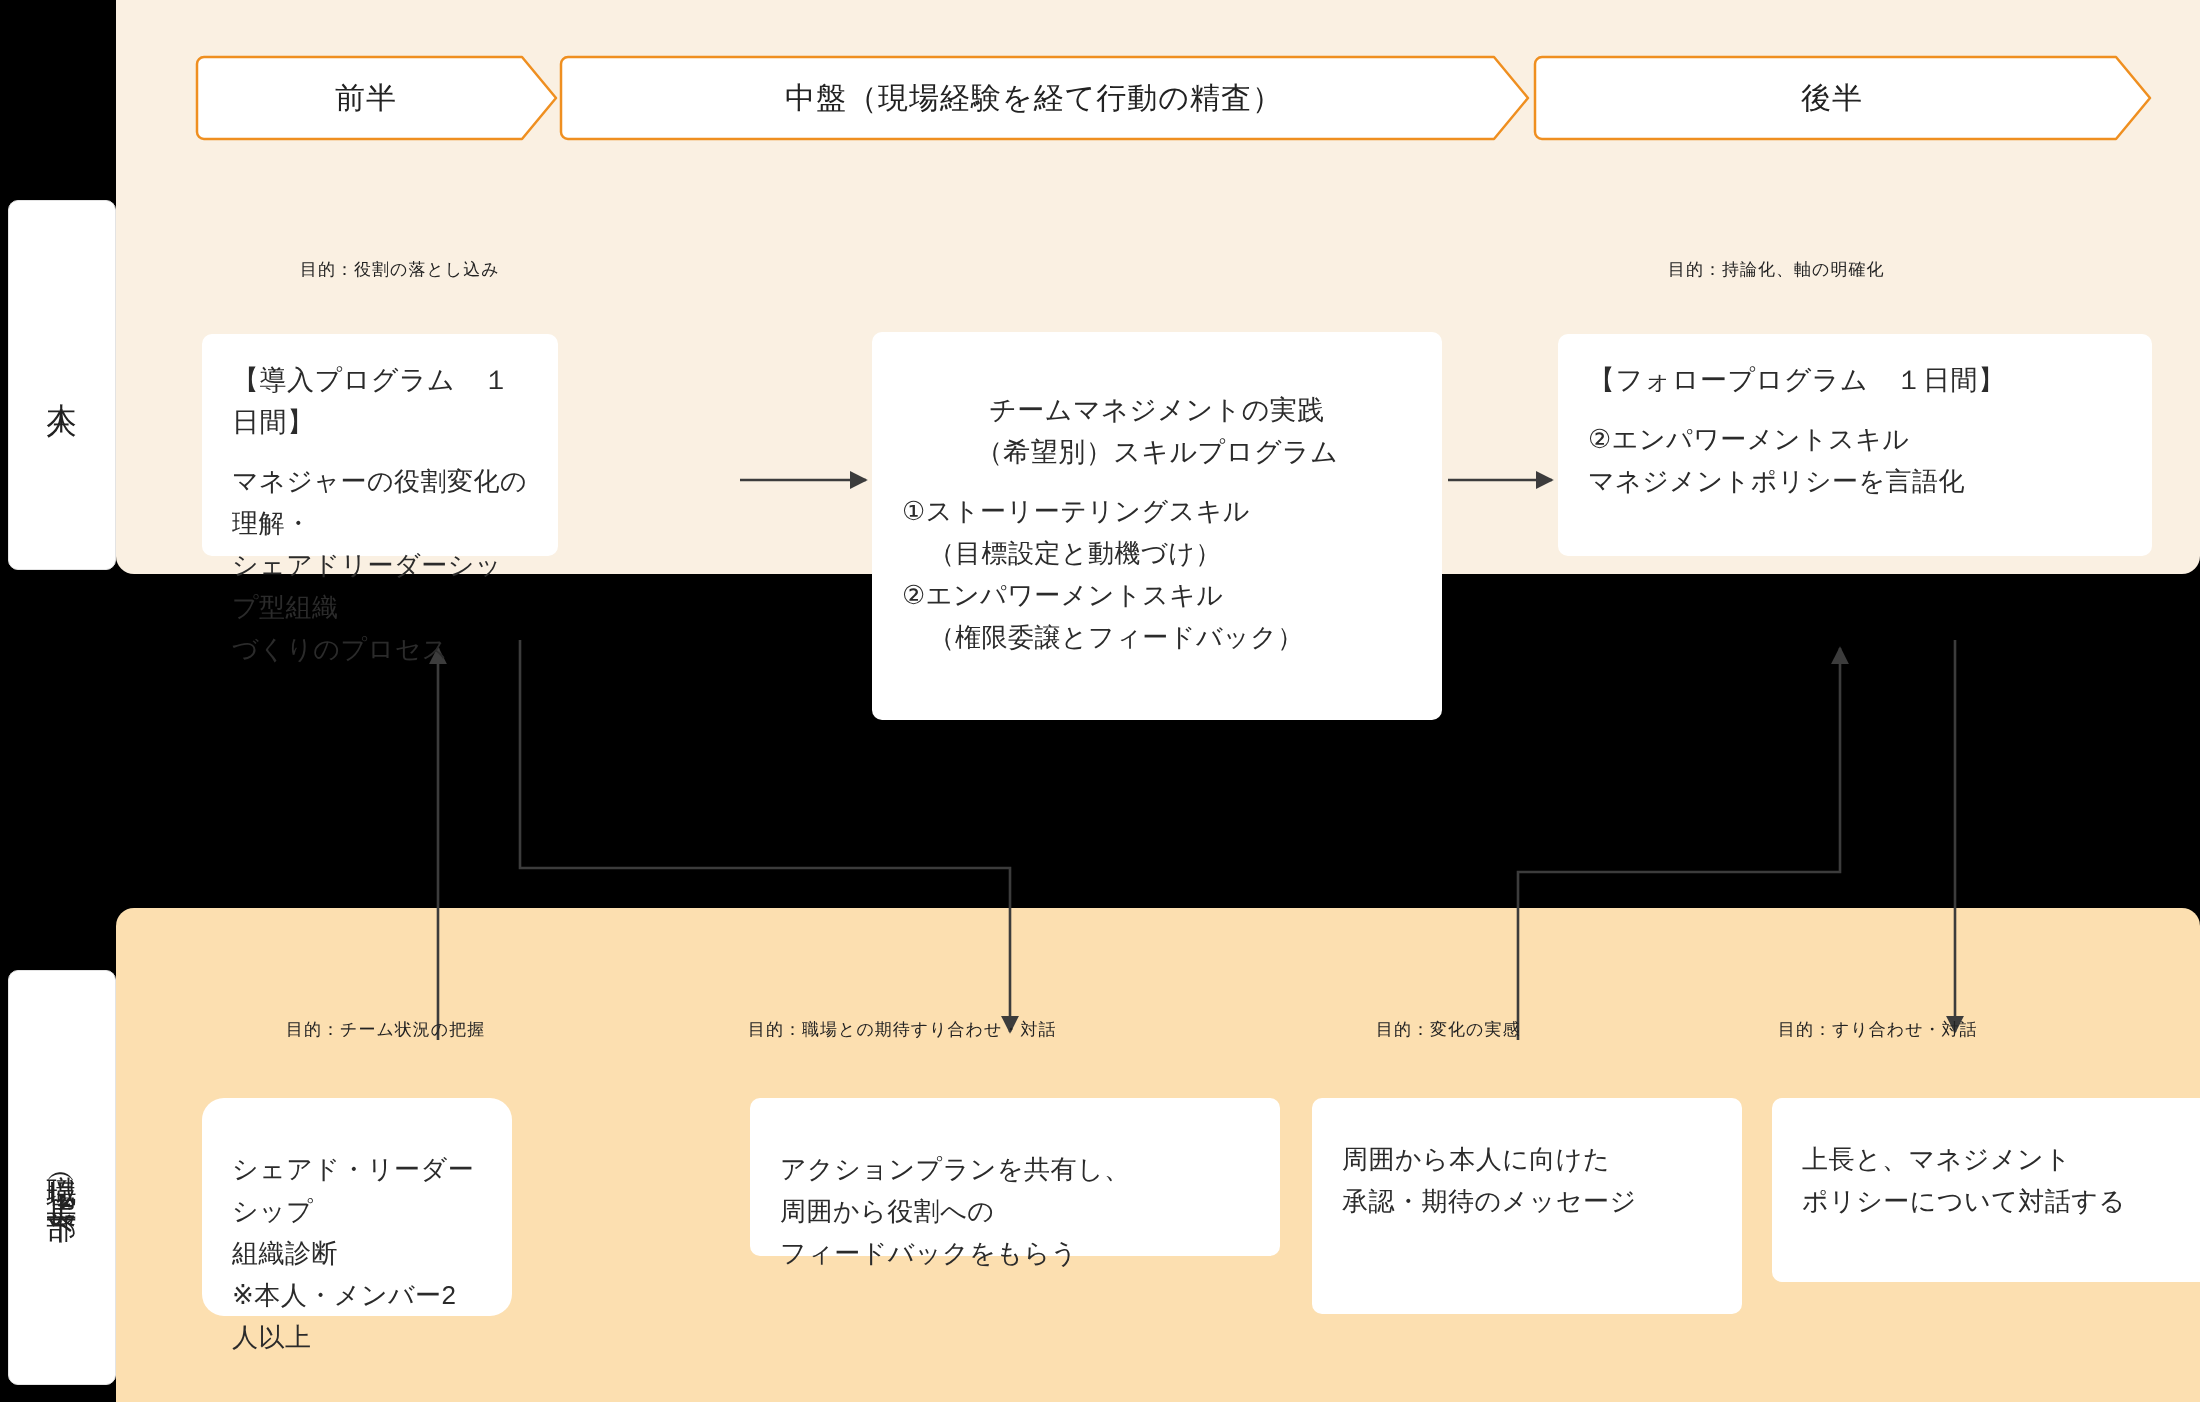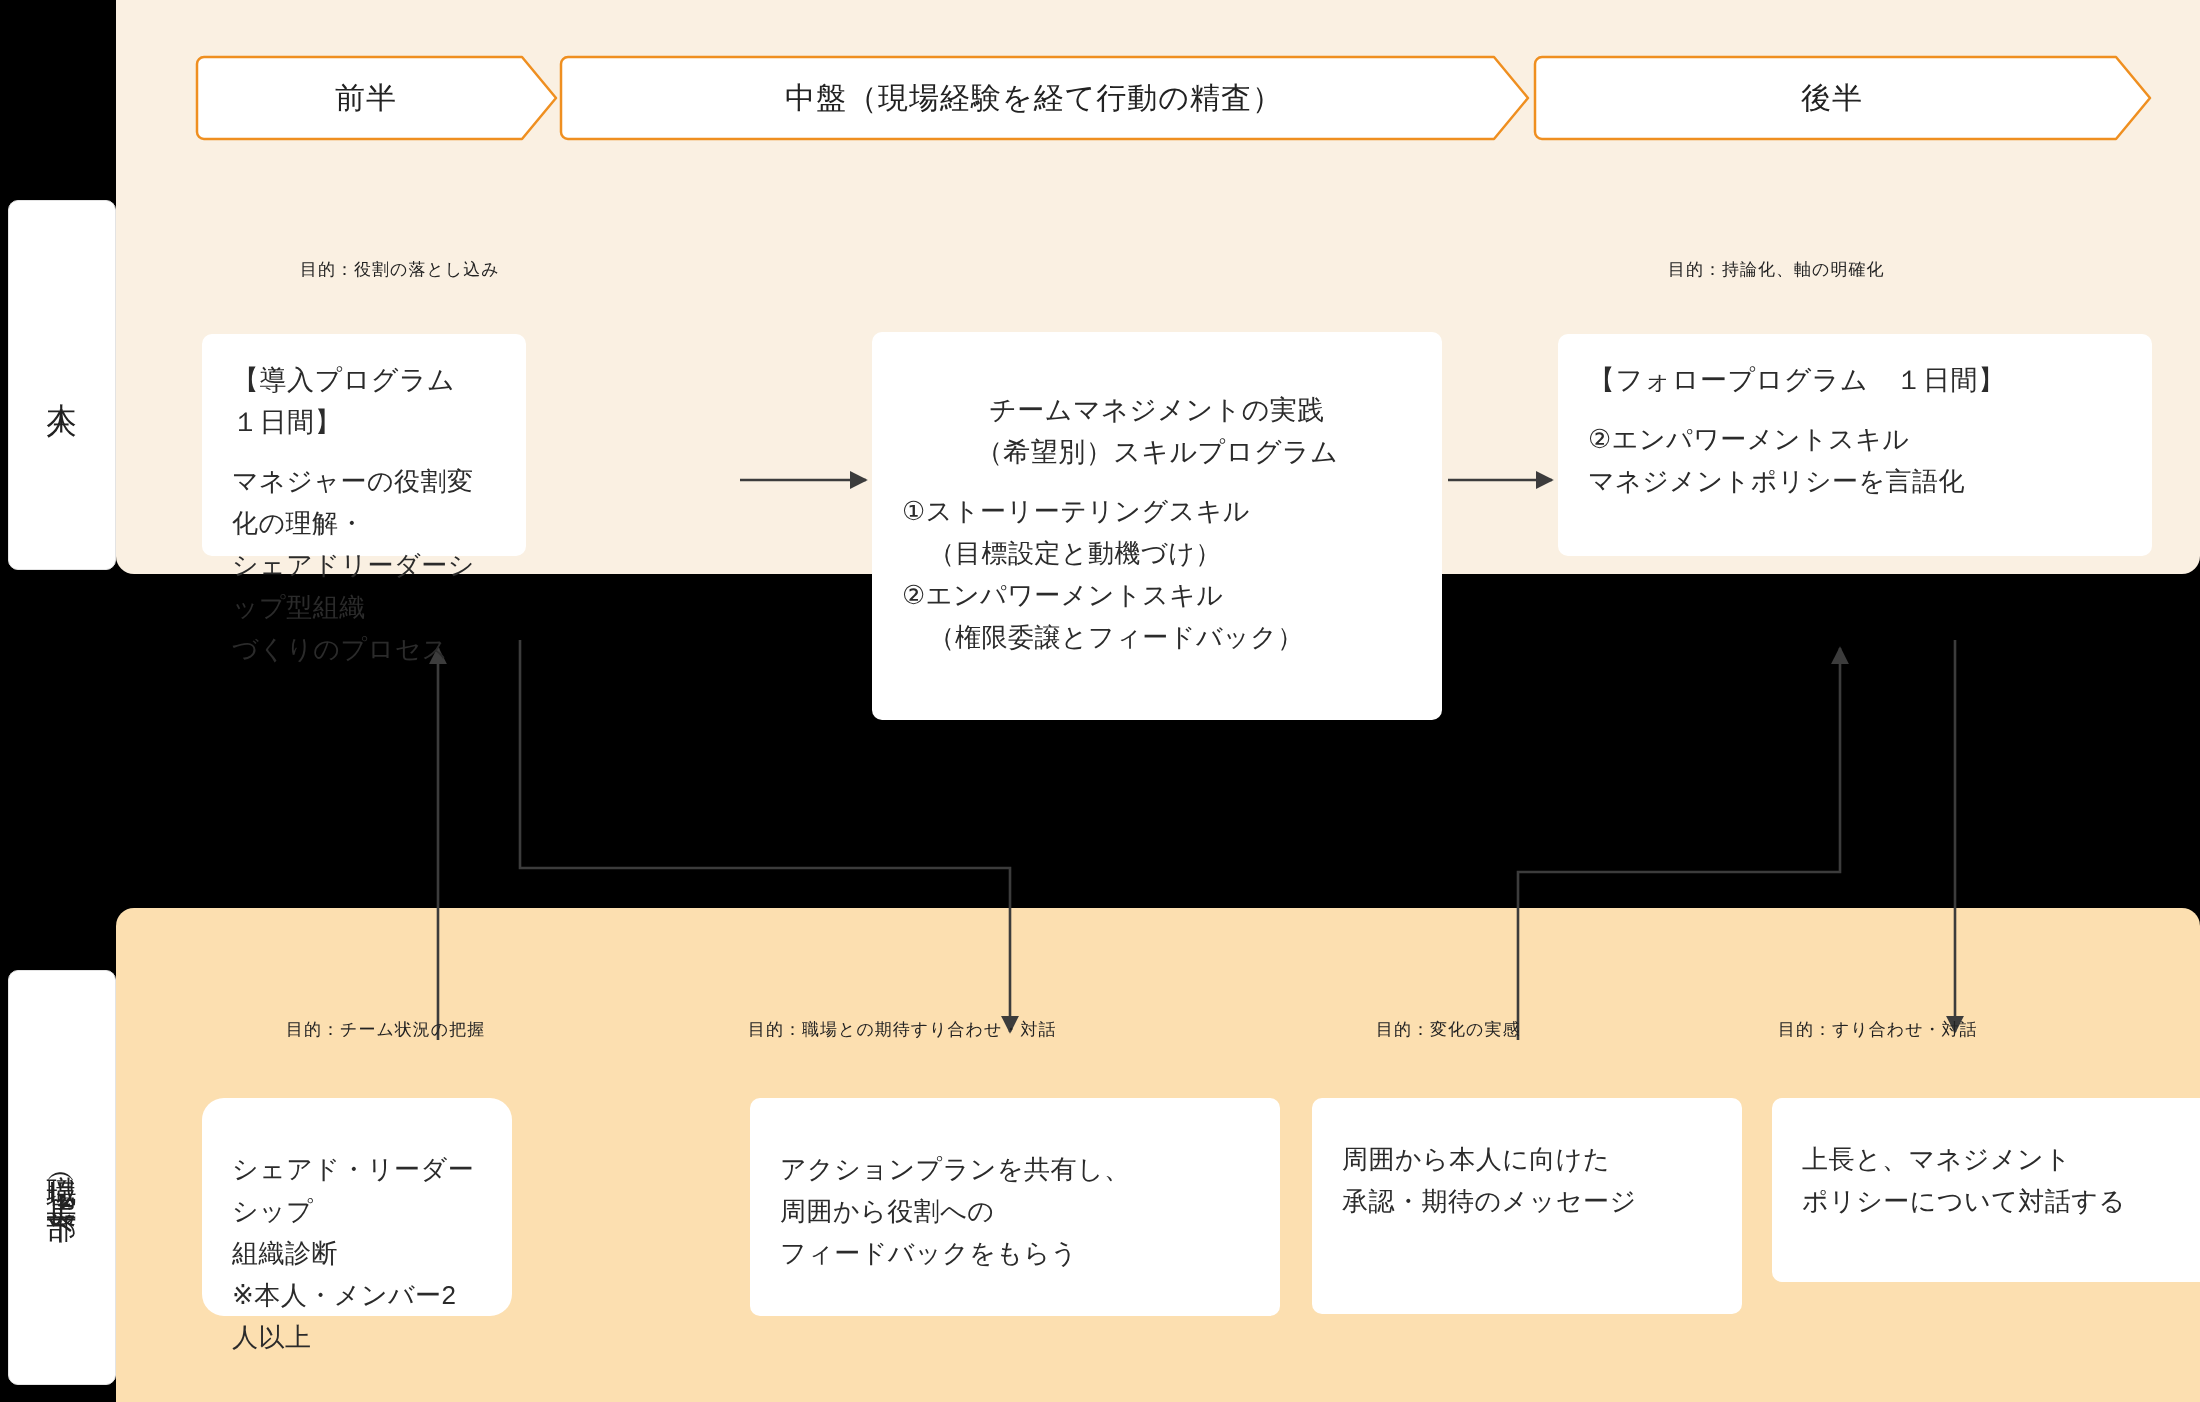--- a/index.html
+++ b/index.html
@@ -38,26 +38,26 @@
   .purpose{position:absolute;font-size:17px;color:#222;letter-spacing:1px;white-space:nowrap;}
 
   
   .card{position:absolute;background:#ffffff;border-radius:10px;box-sizing:border-box;
         padding:26px 30px;}
   .card .title{font-size:27px;line-height:1.55;margin:0 0 16px 0;text-align:center;
                letter-spacing:.5px;}
   .card .title.left{text-align:left;}
   .card .body{font-size:26px;line-height:1.62;letter-spacing:.5px;white-space:pre-line;}
 
-  #card-intro   {left:202px;top:334px;width:324px;height:222px;}
+  #card-intro   {left:202px;top:334px;width:356px;height:222px;}
   #card-mid     {left:872px;top:332px;width:570px;height:388px;}
   #card-follow  {left:1558px;top:334px;width:594px;height:222px;}
 
   #card-w1{left:202px;top:1098px;width:310px;height:218px;border-radius:22px;}
-  #card-w2{left:750px;top:1098px;width:530px;height:218px;}
+  #card-w2{left:750px;top:1098px;width:530px;height:158px;}
   #card-w3{left:1312px;top:1098px;width:430px;height:216px;}
   #card-w4{left:1772px;top:1098px;width:492px;height:184px;}
 
   
   #wires{position:absolute;left:0;top:0;width:2200px;height:1402px;pointer-events:none;}
 </style>
 </head>
 <body>
 
 <div class="panel" id="panel-self"></div>

